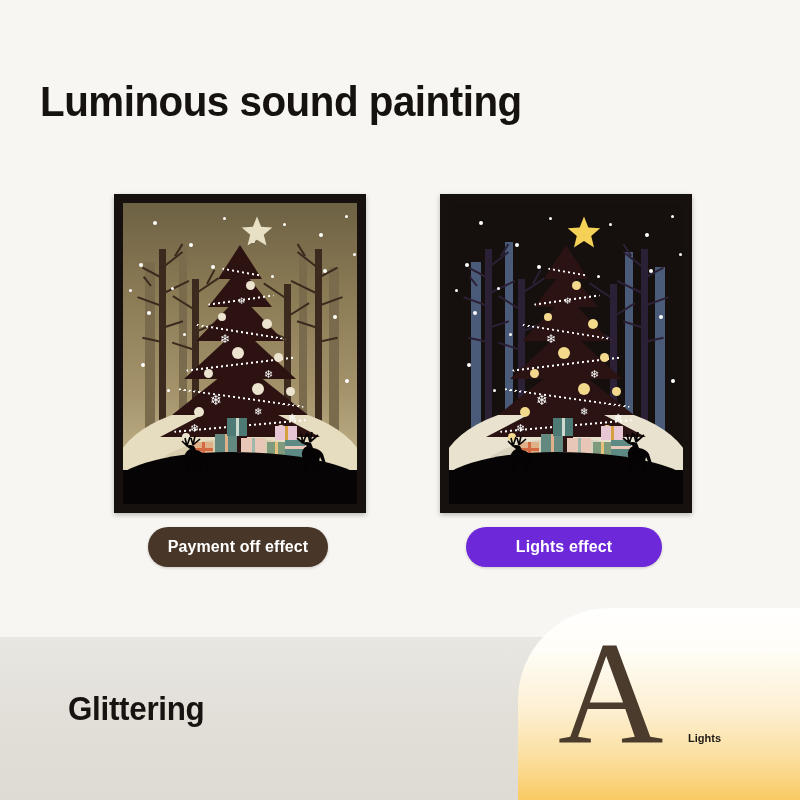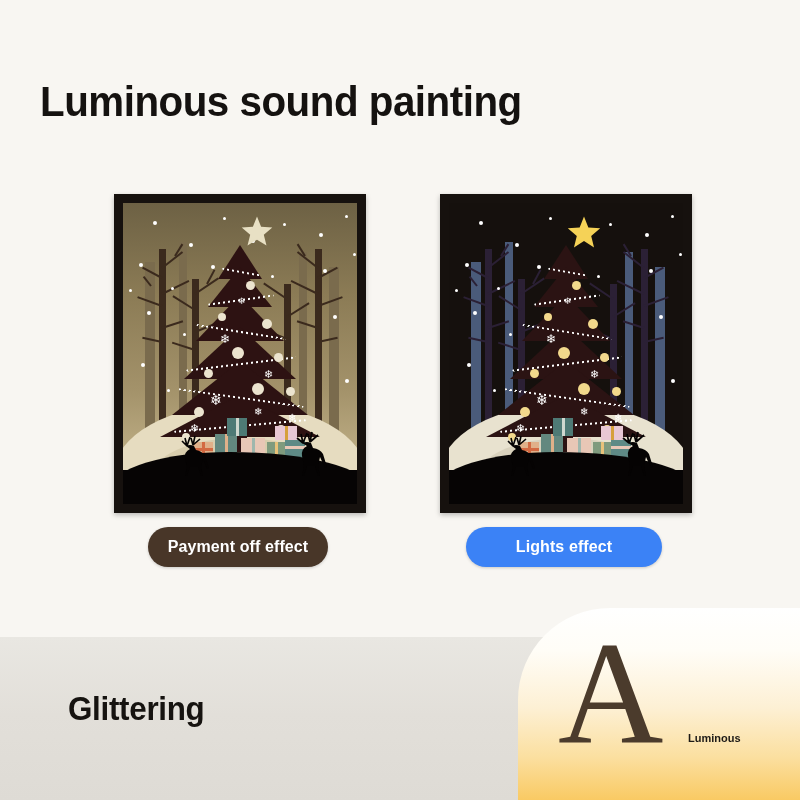--- a/index.html
+++ b/index.html
@@ -125,21 +125,21 @@
   .pill{
     position:absolute;top:527px;height:40px;
     border-radius:20px;
     display:flex;align-items:center;justify-content:center;
     color:#ffffff;font-weight:bold;font-size:16px;
     letter-spacing:.1px;
     box-shadow:0 1px 3px rgba(0,0,0,.18);
     cursor:pointer;user-select:none;
   }
   .pill.off{left:148px;width:180px;background:#483628;}
-  .pill.on{left:466px;width:196px;background:#3b82f6;}
+  .pill.on{left:466px;width:196px;background:#6d28d9;}
 
   
   .bottombar{
     position:absolute;left:0;right:0;top:637px;height:163px;
     background:linear-gradient(180deg,#e9e7e2 0%,#e2dfd9 48%,#dedbd5 100%);
   }
   .glitter{
     position:absolute;left:68px;top:690px;
     font-size:33px;font-weight:bold;color:#161310;
     letter-spacing:-0.3px;
@@ -500,16 +500,16 @@
   </div>
   <div class="pill on">
     <span>Lights effect</span>
   </div>
 
   <div class="bottombar"></div>
   <div class="glitter">Glittering</div>
 
   <div class="paypanel">
     <div class="bigA">A</div>
-    <div class="paylabel">Luminous</div>
+    <div class="paylabel">Lights</div>
   </div>
 
 </div>
 
 </body></html>

